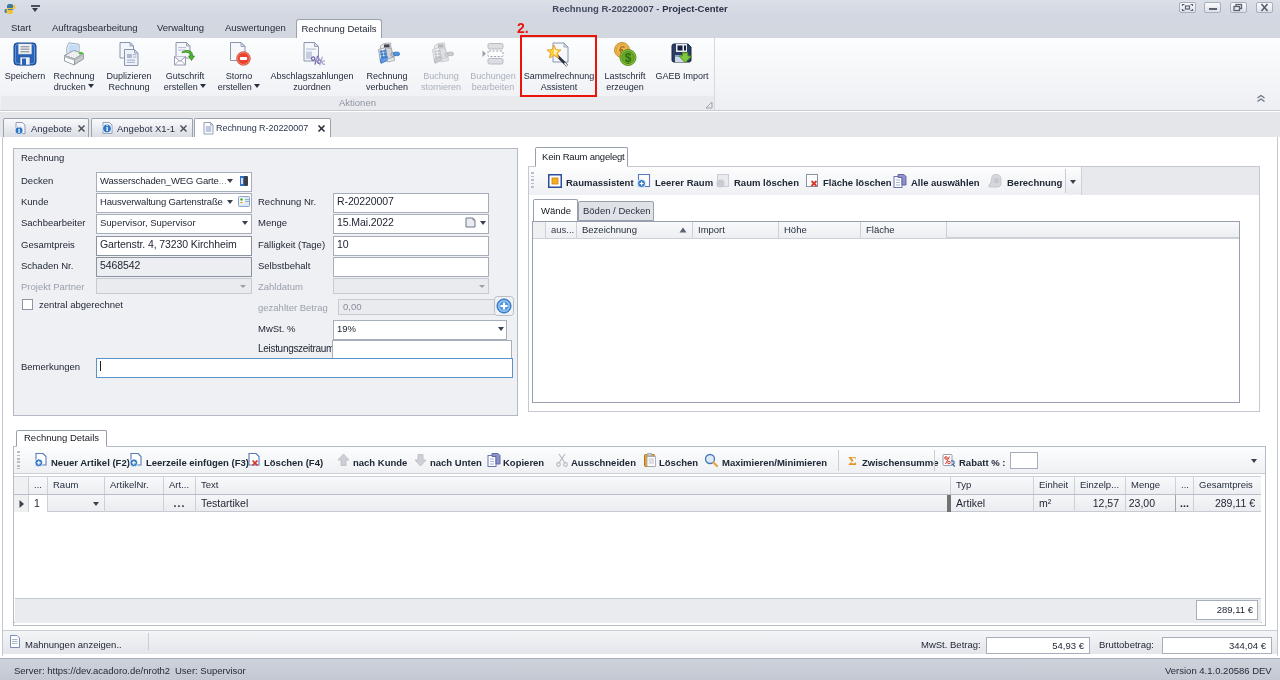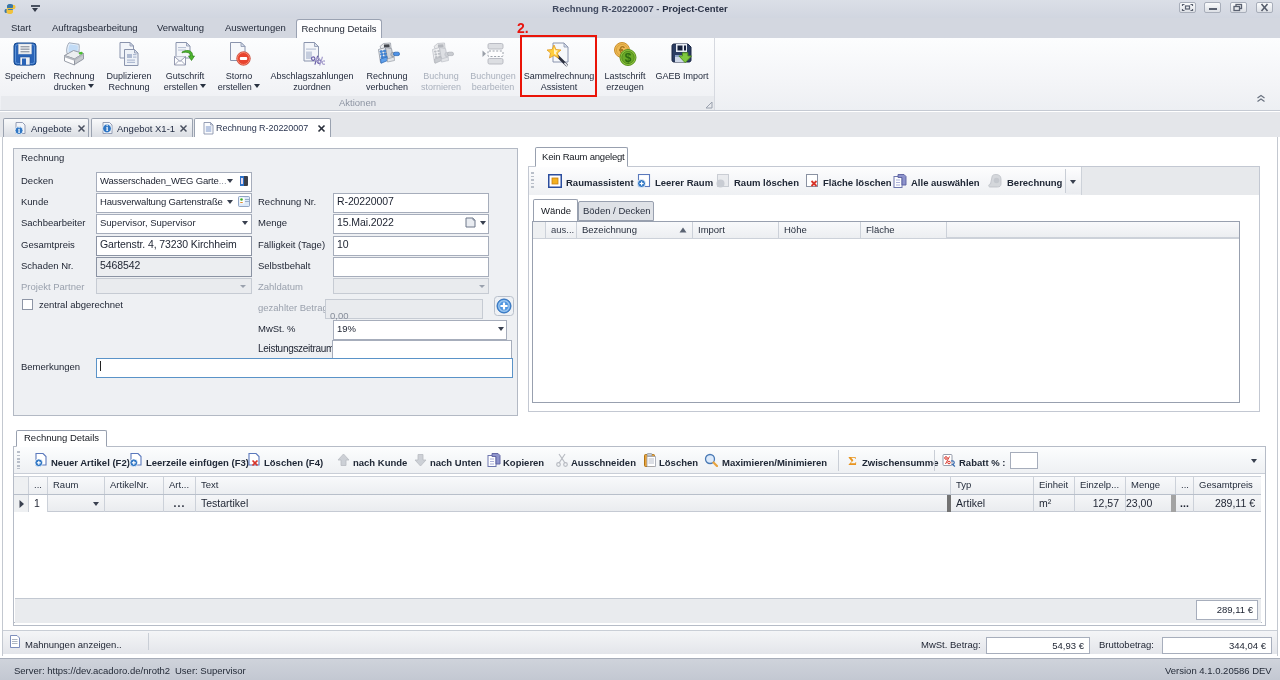--- a/index.html
+++ b/index.html
@@ -378,21 +378,21 @@
   </div>
   <div class="lbl abs" style="left:258px;top:238px">Fälligkeit (Tage)</div>
   <div class="fld big abs" style="left:333px;top:236px;width:156px">10</div>
   <div class="lbl abs" style="left:258px;top:259px">Selbstbehalt</div>
   <div class="fld abs" style="left:333px;top:257px;width:156px"></div>
   <div class="lbl abs glbl" style="left:258px;top:280px">Zahldatum</div>
   <div class="dfld abs" style="left:333px;top:278px;width:156px">
       <div class="cag" style="left:145px;top:6px"></div>
     </div>
   <div class="lbl abs glbl" style="left:258px;top:301px">gezahlter Betrag</div>
-  <div class="dfld abs" style="left:325px;top:299px;width:158px;line-height:14px;padding:9px 4px;color:#878e9b">0,00</div>
+  <div class="dfld abs" style="left:338px;top:299px;width:158px;line-height:14px;padding:0 4px;color:#878e9b">0,00</div>
   <svg class="abs" style="left:494px;top:296px" width="20" height="20" viewBox="0 0 20 20">
       <rect x="0.5" y="0.5" width="19" height="19" rx="3" fill="#eef1f5" stroke="#b9c0cb" stroke-width="1"></rect>
       <circle cx="10" cy="10" r="7" fill="#4e95e0" stroke="#2b6cb8" stroke-width="1"></circle>
       <circle cx="10" cy="10" r="5.2" fill="none" stroke="#9cc5ee" stroke-width="1.4"></circle>
       <rect x="6.4" y="8.9" width="7.2" height="2.2" rx="0.6" fill="#fff"></rect>
       <rect x="8.9" y="6.4" width="2.2" height="7.2" rx="0.6" fill="#fff"></rect>
     </svg>
   <div class="lbl abs" style="left:258px;top:322px">MwSt. %</div>
   <div class="fld abs" style="left:333px;top:320px;width:174px">19%
     <div class="ca" style="left:164px;top:6px"></div>
@@ -578,21 +578,21 @@
   <div class="cell abs" style="left:29px;top:495px;width:19px;height:17px;padding-left:5px;background:#fff;border-right:1px solid #ccd1d9">1</div>
   <div class="cell abs" style="left:48px;top:495px;width:57px;height:17px;border-right:1px solid #ccd1d9">
       <div class="ca" style="left:45px;top:7px"></div>
     </div>
   <div class="cell abs" style="left:105px;top:495px;width:59px;height:17px;border-right:1px solid #ccd1d9"></div>
   <div class="cell abs" style="left:164px;top:495px;width:32px;height:17px;border-right:1px solid #ccd1d9;text-align:center;font-weight:bold;letter-spacing:1px">...</div>
   <div class="cell abs" style="left:196px;top:495px;width:755px;height:17px;padding-left:5px;border-right:4px solid #737373">Testartikel</div>
   <div class="cell abs" style="left:951px;top:495px;width:83px;height:17px;padding-left:5px;border-right:1px solid #ccd1d9">Artikel</div>
   <div class="cell abs" style="left:1034px;top:495px;width:41px;height:17px;padding-left:5px;border-right:1px solid #ccd1d9">m²</div>
   <div class="cell abs" style="left:1075px;top:495px;width:51px;height:17px;padding-right:6px;border-right:1px solid #ccd1d9;text-align:right">12,57</div>
-  <div class="cell abs" style="left:1126px;top:495px;width:50px;height:17px;padding-right:20px;border-right:5px solid #a3a3a3;text-align:left">23,00</div>
+  <div class="cell abs" style="left:1126px;top:495px;width:50px;height:17px;padding-right:20px;border-right:1px solid #a3a3a3;text-align:right">23,00</div>
   <div class="cell abs" style="left:1176px;top:495px;width:18px;height:17px;border-right:1px solid #ccd1d9;text-align:center;font-weight:bold">...</div>
   <div class="cell abs" style="left:1194px;top:495px;width:67px;height:17px;padding-right:6px;text-align:right">289,11 €</div>
 
   <div class="abs" style="left:15px;top:598px;width:1246px;height:25px;background:#e9ebee;border-top:1px solid #c2c8d1"></div>
   <div class="abs" style="left:1196px;top:600px;width:62px;height:20px;background:#fff;border:1px solid #a7aebc;line-height:18px;text-align:right;padding-right:4px">289,11 €</div>
 
   <div class="abs" style="left:3px;top:630px;width:1274px;height:24px;background:linear-gradient(#f4f5f7,#e3e5ea);border-top:1px solid #c9ced6"></div>
   <svg class="abs" style="left:9px;top:635px" width="12" height="13" viewBox="0 0 12 13">
       <path d="M1.5 0.5 L8 0.5 L10.5 3 L10.5 12.5 L1.5 12.5 Z" fill="#fff" stroke="#6f82b4" stroke-width="0.9"></path>
       <rect x="3" y="4" width="5.5" height="1" fill="#aeb6c2"></rect>

